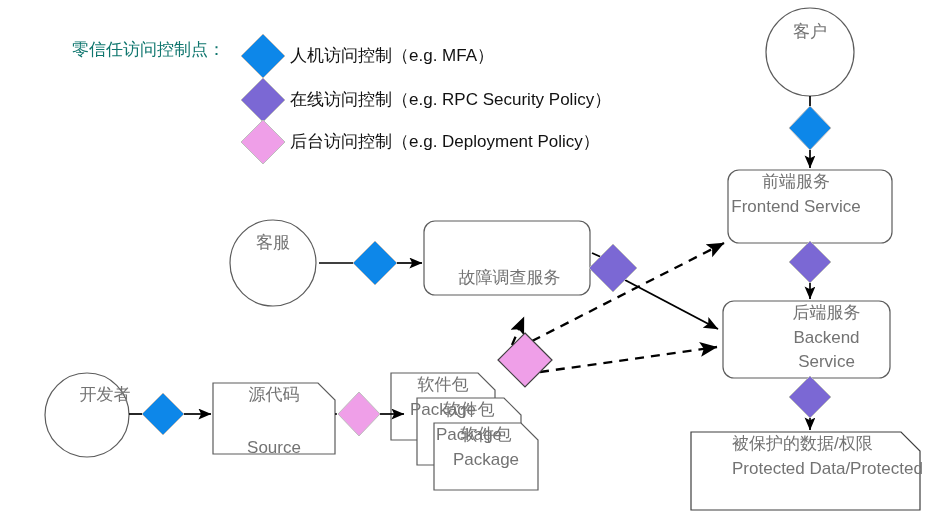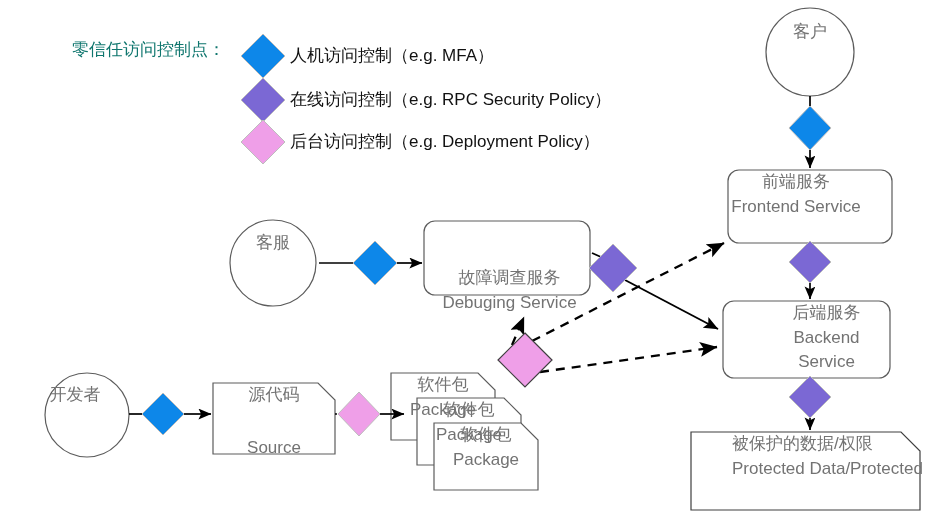--- a/index.html
+++ b/index.html
@@ -125,24 +125,23 @@
     <div class="l1">被保护的数据/权限</div>
     <div class="l2">Protected Data/Protected</div>
   </div>
 
   <div class="node-text center single" style="left:229px;top:233px;width:88px;height:60px;">
     <div class="l1">客服</div>
   </div>
 
   <div class="node-text center" style="left:424px;top:221px;width:171px;height:74px;margin-top:45px;">
     <div class="l1">故障调查服务</div>
-    <div class="l2">Debuging Service</div>
   </div>
 
-  <div class="node-text center single" style="left:31px;top:385px;width:88px;height:60px;font-family:Liberation Serif, serif;">
+  <div class="node-text center single" style="left:61px;top:385px;width:88px;height:60px;font-family:Liberation Serif, serif;">
     <div class="l1">开发者</div>
   </div>
 
   <div class="node-text center" style="left:213px;top:383px;width:122px;height:71px;gap:28px;">
     <div class="l1">源代码</div>
     <div class="l2">Source</div>
   </div>
 
   <div class="node-text center" style="left:391px;top:373px;width:104px;height:67px;">
     <div class="l1">软件包</div>

